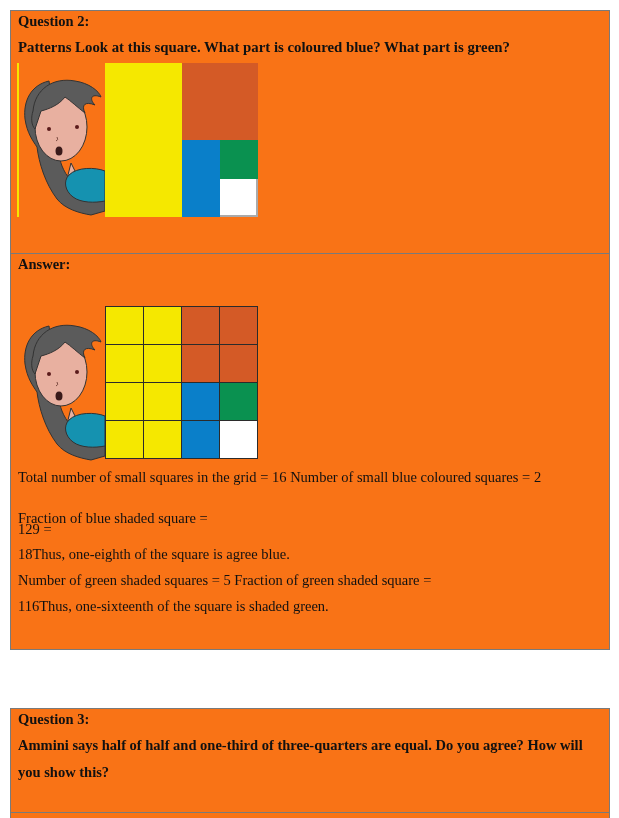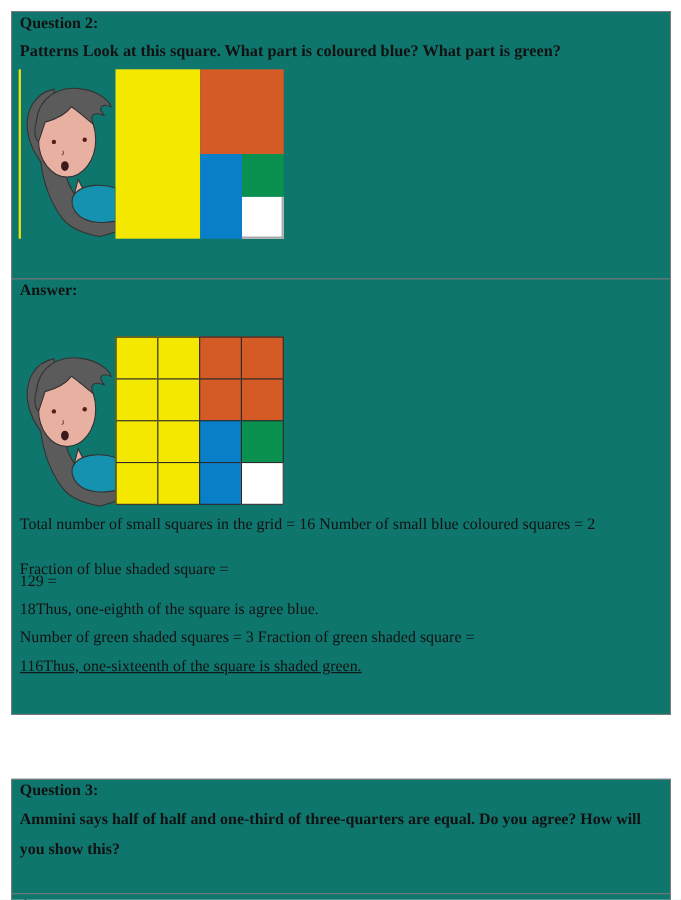--- a/index.html
+++ b/index.html
@@ -1,19 +1,19 @@
 <!DOCTYPE html>
 <html><head>
 <meta charset="utf-8">
 <style>
   * { box-sizing: border-box; margin: 0; padding: 0; }
   html, body { width: 619px; height: 818px; background: #ffffff; overflow: hidden; }
   body { position: relative; font-family: "Liberation Serif", serif; color: #111; }
 
-  .box { position: absolute; left: 10px; width: 600px; border: 1px solid #7a7a7a; background: #0f766e; }
+  .box { position: absolute; left: 10px; width: 600px; border: 1px solid #7a7a7a; background: #f97316; }
   .box1 { top: 10px; height: 640px; }
   .box2 { top: 708px; height: 145px; }
 
   .divider { position: absolute; left: 0; right: 0; height: 1px; background: #7a7a7a; }
 
   .t { position: absolute; left: 7px; white-space: nowrap; font-size: 14.5px; line-height: 18px; }
   .b { font-weight: bold; }
 
   .fig { position: absolute; }
   .blk { position: absolute; }
@@ -79,22 +79,22 @@
         <div class="grid-cell" style="left: 37px; top: 113px; width: 39px; height: 39px; background: rgb(245, 232, 0);"></div>
         <div class="grid-cell" style="left: 75px; top: 113px; width: 39px; height: 39px; background: rgb(10, 127, 201);"></div>
         <div class="grid-cell" style="left: 113px; top: 113px; width: 39px; height: 39px; background: rgb(255, 255, 255);"></div>
       </div>
   </div>
 
   <div class="t" style="top:457px;">Total number of small squares in the grid  = 16 Number of small blue coloured squares     =  2</div>
   <div class="t" style="top:483px;margin-top:15px;">Fraction of blue shaded square                  =</div>
   <div class="t" style="top:509px;">129 =</div>
   <div class="t" style="top:534px;">18Thus, one-eighth of the square is agree blue.</div>
-  <div class="t" style="top:560px;">Number of green shaded squares = 3 Fraction of green shaded square  =</div>
-  <div class="t" style="top:586px;text-decoration:underline;">116Thus, one-sixteenth of the square is shaded green.</div>
+  <div class="t" style="top:560px;">Number of green shaded squares = 5 Fraction of green shaded square  =</div>
+  <div class="t" style="top:586px;">116Thus, one-sixteenth of the square is shaded green.</div>
 </div>
 
 <div class="box box2">
   <div class="t b" style="top:1px;">Question 3:</div>
   <div class="t b" style="top:27px;">Ammini says half of half and one-third of three-quarters are equal. Do you agree? How will</div>
   <div class="t b" style="top:54px;">you show this?</div>
   <div class="divider" style="top:103px;"></div>
   <div class="t b" style="top:105px;">Answer:</div>
 </div>
 

